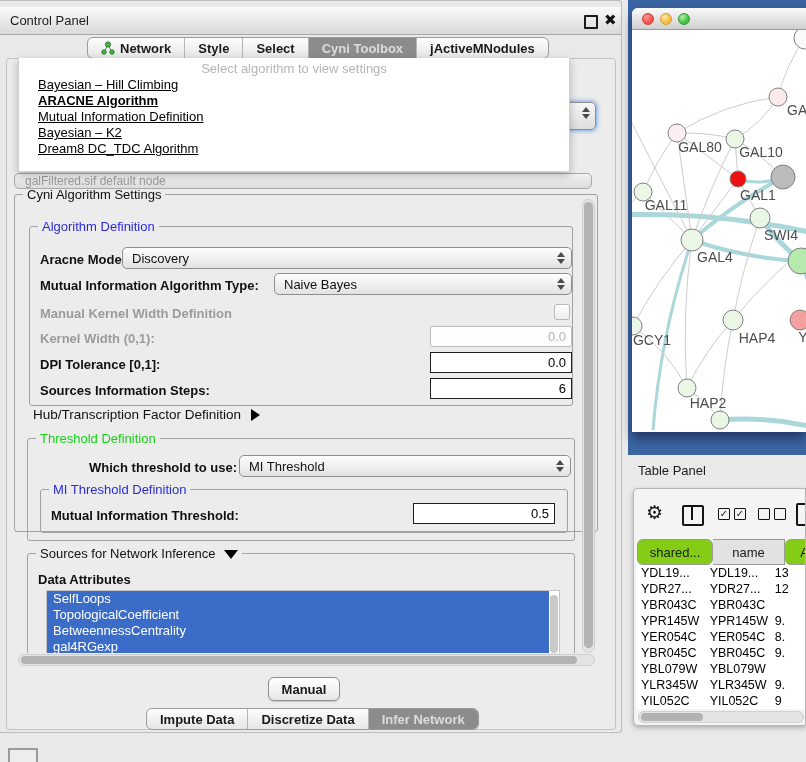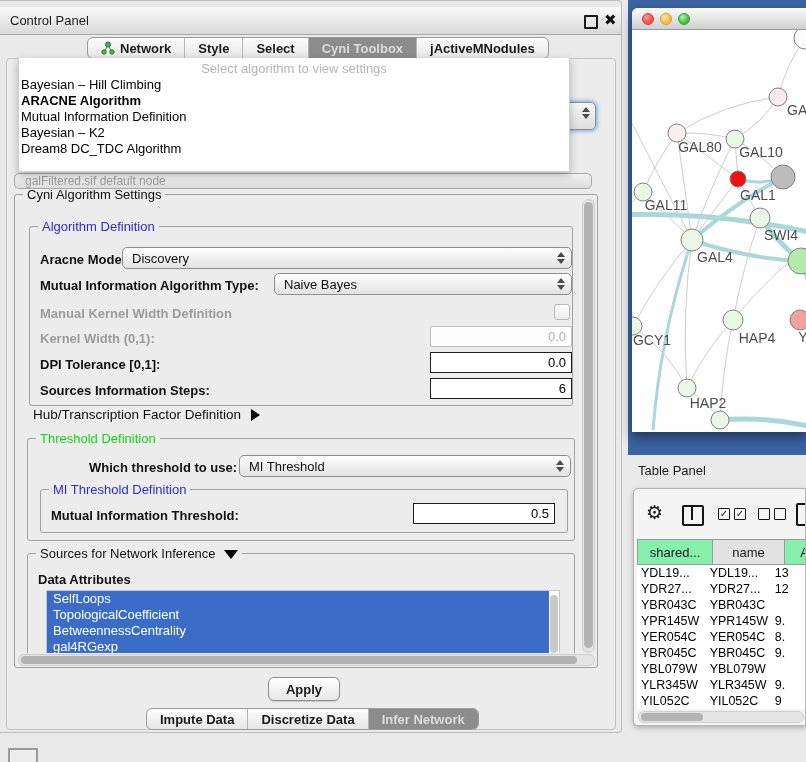--- a/index.html
+++ b/index.html
@@ -24,21 +24,21 @@
   .seg:last-child{border-right:none;}
   .seg.selected{background:#8c8c8c;color:#dcdcdc;}
 
   .tab-pane{left:6px;top:57px;width:610px;height:672px;background:#ececec;
     border:1px solid #c2c2c2;border-radius:4px;box-sizing:border-box;}
 
   
   .dropdown{left:18px;top:57px;width:550px;height:113px;background:#ffffff;
     border:1px solid #d0d0d0;border-top:none;box-shadow:0 3px 8px rgba(0,0,0,.25);z-index:30;}
   .dd-prompt{width:100%;top:3px;text-align:center;font-size:13px;color:#b5b5b5;}
-  .dd-item{font-size:13px;color:#000;height:16px;line-height:16px;padding-left:2px;white-space:nowrap;}
+  .dd-item{font-size:13px;color:#000;height:16px;line-height:16px;padding-left:19px;white-space:nowrap;text-decoration:underline;}
   .dd-item.bold{font-weight:700;}
   .dd-list{left:0;top:19px;width:100%;}
 
   
   .combo-fragment{left:568px;top:101px;width:26px;height:26px;border:1px solid #8e8e8e;
     border-radius:0 5px 5px 0;background:linear-gradient(#f6f6f6,#dedede);
     box-shadow:0 0 4px 1px #6ea3e8;z-index:5;}
   
   .combo-sliver{left:14px;top:172px;width:578px;height:16px;border:1px solid #a9a9a9;
     border-radius:5px;background:linear-gradient(#f2f2f2,#dcdcdc);overflow:hidden;
@@ -112,21 +112,21 @@
   .gear{left:12px;top:14px;font-size:19px;color:#141414;line-height:19px;}
   .col-icon{left:48px;top:16px;width:18px;height:17px;border:2px solid #141414;border-radius:2px;}
   .col-icon:before{content:"";position:absolute;left:7px;top:0;width:2px;height:13px;background:#141414;}
   .cb{position:absolute;width:10px;height:10px;border:1.5px solid #141414;border-radius:1px;font-size:10px;
     line-height:9px;text-align:center;color:#141414;font-weight:700;}
   .page-icon{left:162px;top:14px;width:16px;height:19px;border:2px solid #141414;border-radius:2px;background:#f4f4f4;}
   .tbl-header{left:3px;top:50px;height:26px;display:flex;}
   .th{box-sizing:border-box;border:1px solid #9a9a9a;border-left:none;font-size:13px;color:#1a1a1a;
     display:flex;align-items:center;justify-content:center;overflow:hidden;white-space:nowrap;}
   .th:first-child{border-left:1px solid #9a9a9a;}
-  .th.blue{background:#86efac;}
+  .th.blue{background:#84cc16;border-radius:6px;}
   .th.gray{background:#e2e2e2;}
   .tbl-rows{left:3px;top:76px;width:170px;overflow:hidden;}
   .tr{display:flex;height:16px;line-height:16px;background:#fff;}
   .td{font-size:12.5px;color:#000;overflow:hidden;white-space:nowrap;box-sizing:border-box;padding-left:4px;}
   .tbl-hscroll{left:4px;top:222px;width:166px;}
 
   .mini-icon{left:8px;top:748px;width:26px;height:14px;border:2px solid #9a9a9a;background:#ededed;}
 </style>
 </head>
 <body>
@@ -184,21 +184,21 @@
       <div class="abs dd-prompt">Select algorithm to view settings</div>
       <div class="abs dd-list">
           <div class="dd-item">Bayesian – Hill Climbing</div>
           <div class="dd-item bold">ARACNE Algorithm</div>
           <div class="dd-item">Mutual Information Definition</div>
           <div class="dd-item">Bayesian – K2</div>
           <div class="dd-item">Dream8 DC_TDC Algorithm</div>
         </div>
     </div>
 
-    <div class="abs group" style="left:14px;top:193px;width:584px;height:474px;background:#ececec;">
+    <div class="abs group" style="left:14px;top:193px;width:584px;height:338px;background:#ececec;">
       <div class="group-title">Cyni Algorithm Settings</div>
 
       <div class="abs" style="left:2px;top:6px;width:566px;height:452px;overflow:hidden;">
 
         <div class="abs group" style="left:12px;top:25px;width:544px;height:180px;">
           <div class="group-title gt-blue">Algorithm Definition</div>
 
           <div class="abs lbl" style="left:10px;top:25px;">Aracne Mode:</div>
           <div class="abs combo" style="left:92px;top:20px;width:450px;height:22px;">
             <span>Discovery</span>
@@ -281,21 +281,21 @@
       <div class="abs vscrollbar" style="left:567px;top:4px;width:13px;height:454px;">
         <div class="vthumb" style="top:2px;height:446px;"></div>
       </div>
 
       <div class="abs hscrollbar" style="left:3px;top:459px;width:577px;">
         <div class="hthumb" style="left:2px;width:556px;"></div>
       </div>
     </div>
 
     <div class="abs apply-btn">
-      <span>Apply</span>
+      <span>Manual</span>
     </div>
 
     <div class="abs" style="left:146px;top:707px;">
       <div class="seg-bar">
           <div class="seg">
             <span>Impute Data</span>
           </div>
           <div class="seg">
             <span>Discretize Data</span>
           </div>

